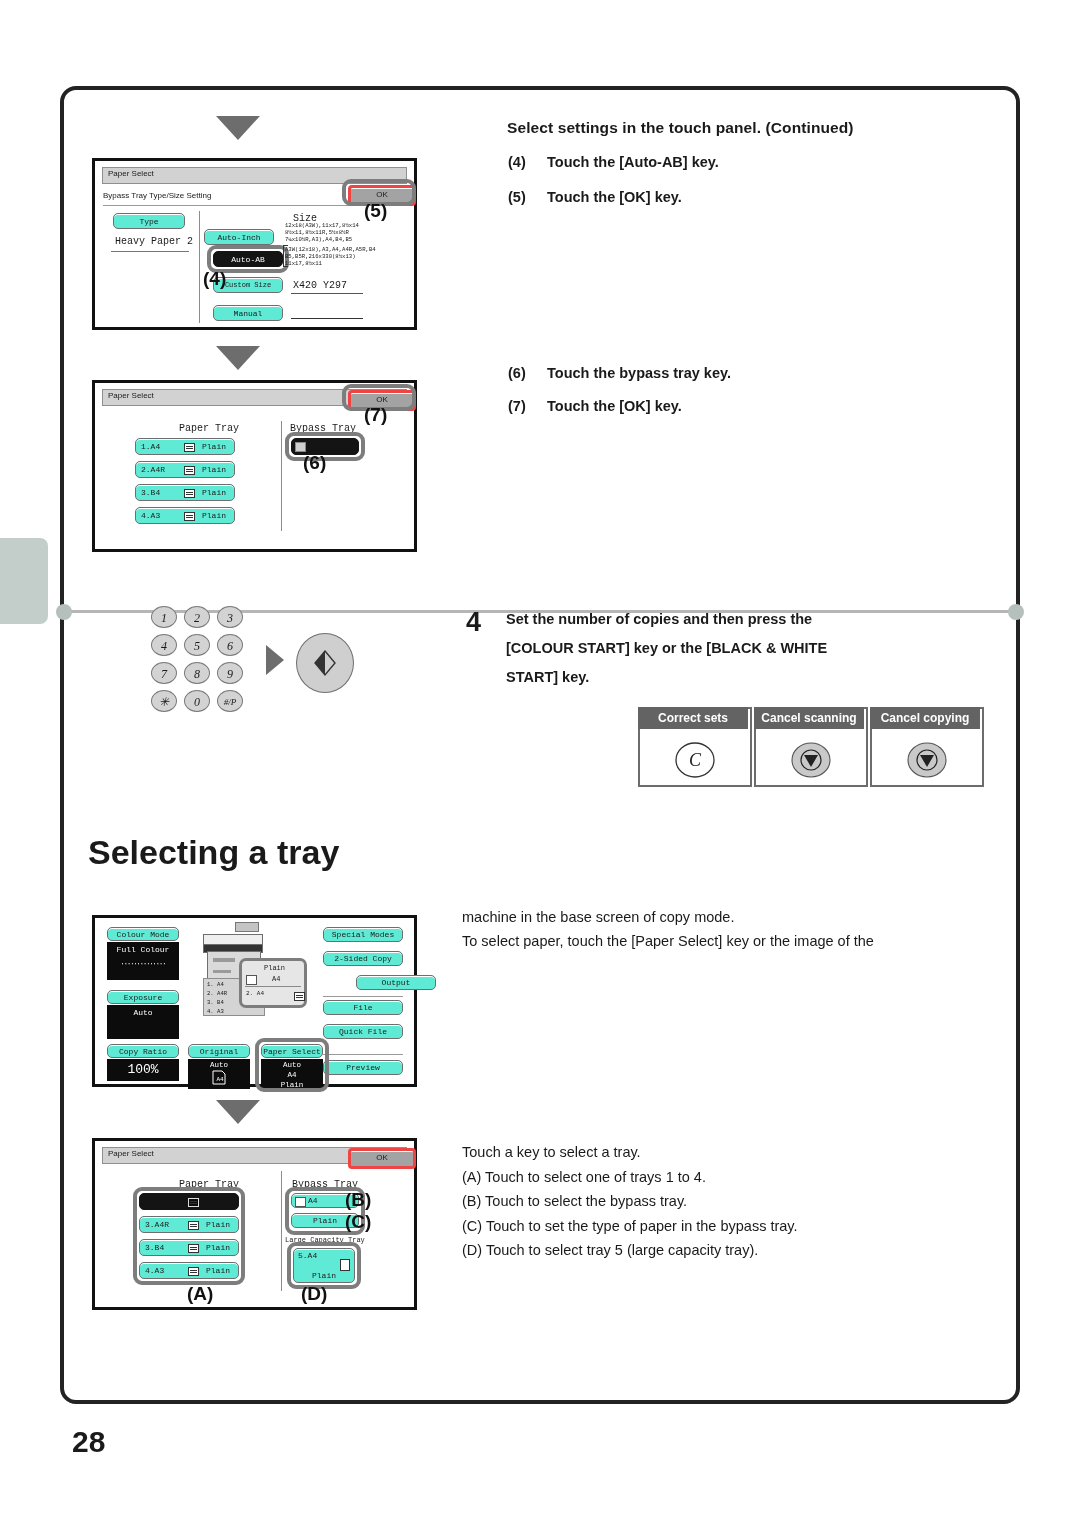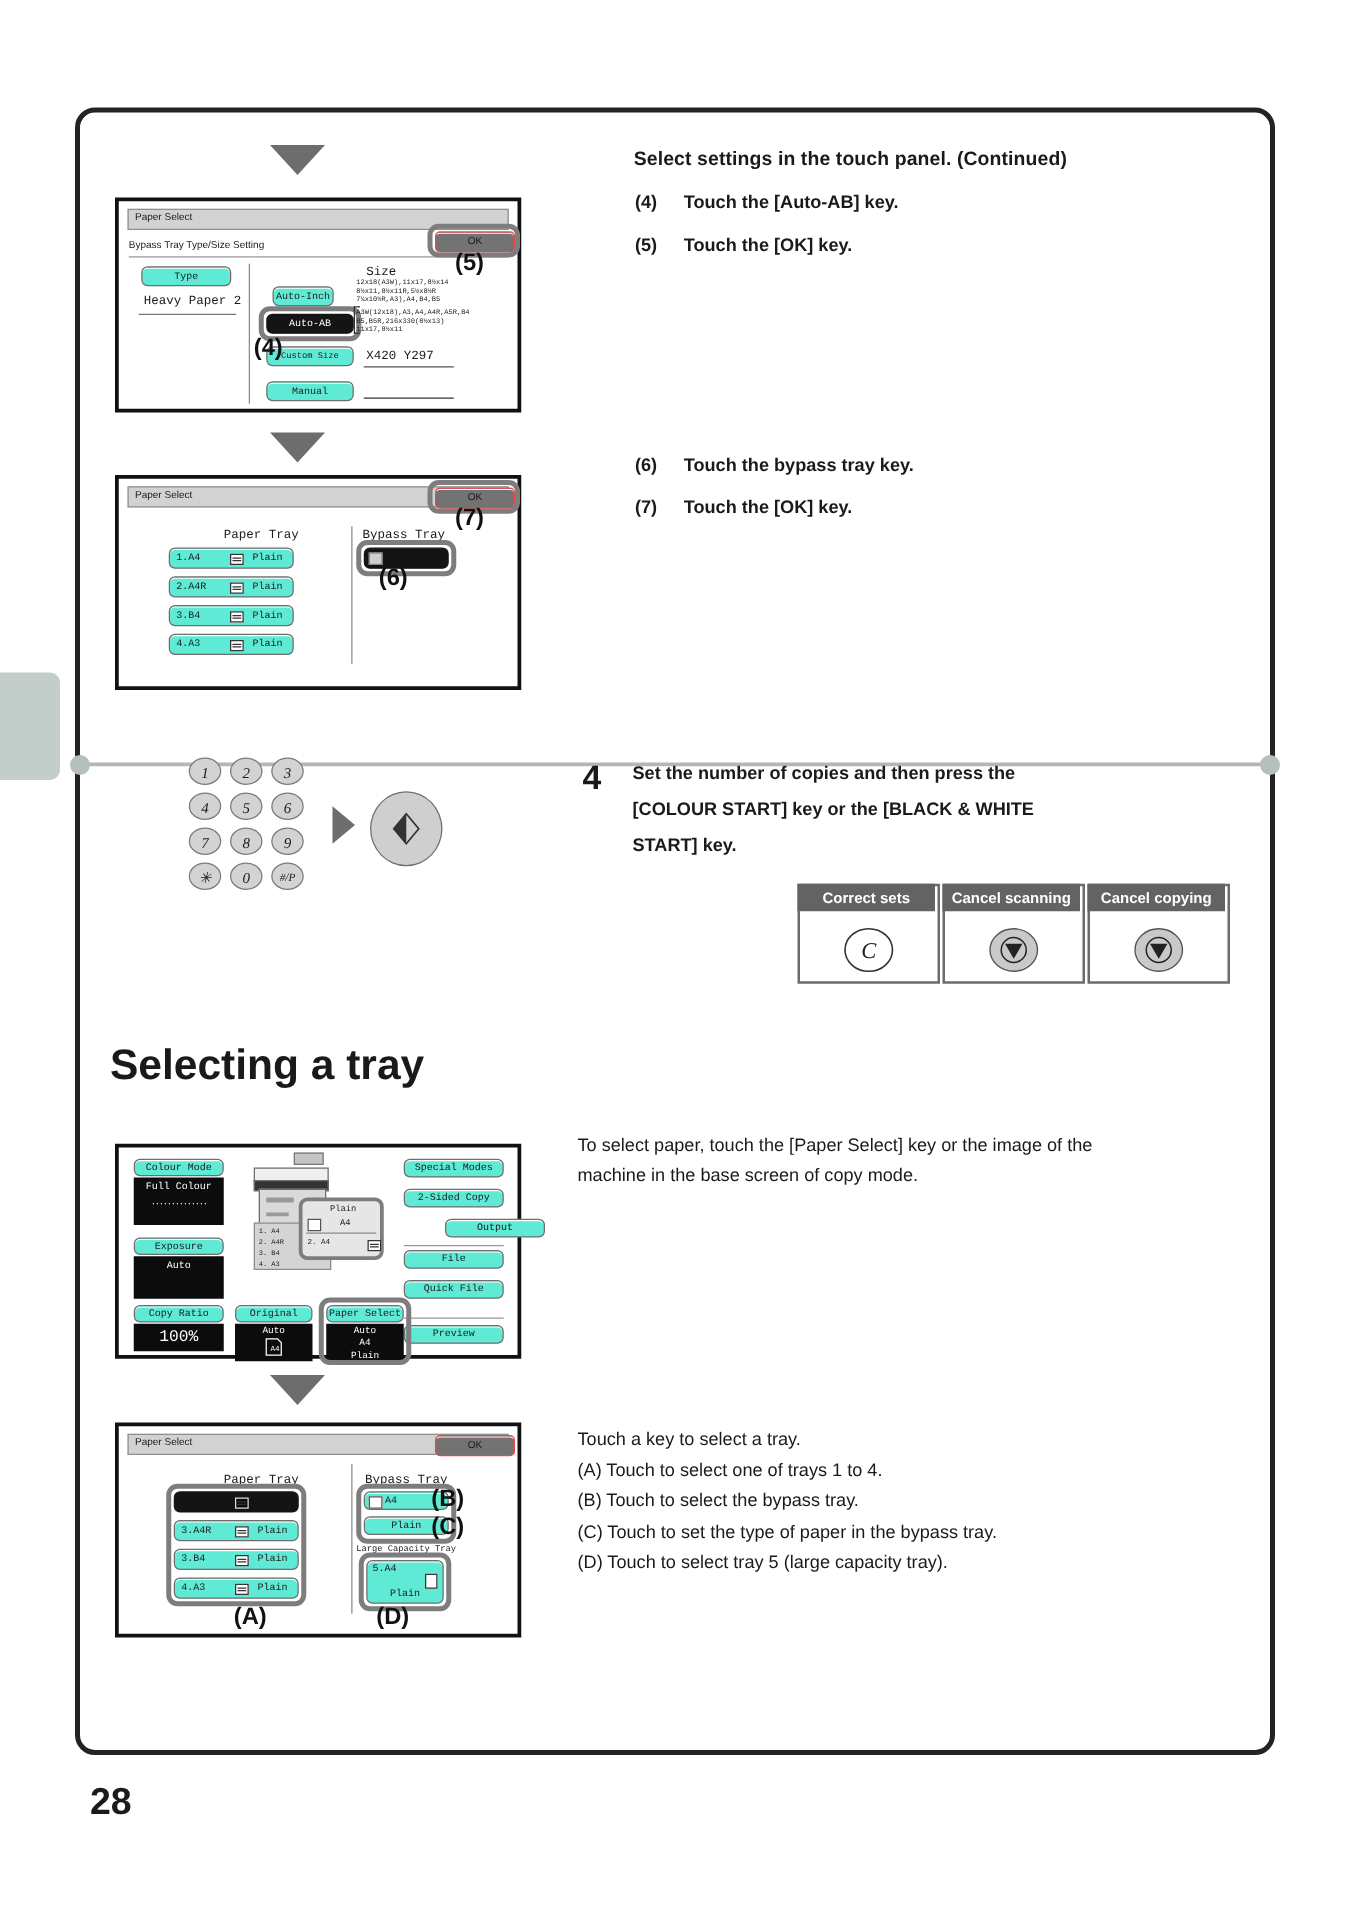--- a/index.html
+++ b/index.html
@@ -24,21 +24,21 @@
   
   .dl-arrow{width:0;height:0;border-left:22px solid transparent;border-right:22px solid transparent;
       border-top:24px solid #6d6d6d;position:absolute;}
 
   
   .screen{position:absolute;background:#fff;border:3px solid #111;box-sizing:border-box;}
   .scr-titlebar{position:absolute;left:7px;right:7px;top:6px;height:17px;background:#d2d2d2;
       border:1px solid #8f8f8f;box-sizing:border-box;}
   .scr-title{position:absolute;left:6px;top:2px;font-size:8px;}
   .scr-sub{position:absolute;left:8px;font-size:8px;}
-  .okbtn{position:absolute;background:#737373;border:1px solid #ef4444;border-radius:4px;
+  .okbtn{position:absolute;background:#a3a3a3;border:3px solid #ef4444;border-radius:4px;
       box-shadow:inset 0 1px 0 #fff;text-align:center;font-size:8px;line-height:13px;}
   .key{position:absolute;background:#5eead4;border:1px solid #6e6e6e;border-radius:5px;
       box-shadow:inset 0 1px 0 #ffffff;text-align:center;font-size:8px;
       font-family:"Liberation Mono", monospace;color:#1c1c1c;box-sizing:border-box;}
   .key.dark{background:#141414;color:#fff;border-color:#141414;box-shadow:none;}
   .plainlabel{position:absolute;font-size:10px;font-family:"Liberation Mono", monospace;}
   .hl{position:absolute;border:4px solid #7d7d7d;border-radius:9px;box-sizing:border-box;}
   .callout{position:absolute;font-size:19px;font-weight:bold;color:#111;}
   .trayicon{display:inline-block;width:9px;height:7px;border:1px solid #333;background:#fff;
       position:relative;vertical-align:middle;}
@@ -94,21 +94,21 @@
   <div class="okbtn" style="left:253px;top:24px;width:62px;height:15px;">OK</div>
   <div class="hl" style="left:247px;top:18px;width:74px;height:27px;"></div>
 
   <div class="key" style="left:18px;top:52px;width:72px;height:16px;line-height:15px;">Type</div>
   <div class="plainlabel" style="left:20px;top:75px;">Heavy Paper 2</div>
   <div style="position:absolute;left:16px;top:90px;width:78px;height:1px;background:#777;"></div>
   <div style="position:absolute;left:104px;top:50px;width:1px;height:112px;background:#8c8c8c;"></div>
 
   <div class="plainlabel" style="left:198px;top:52px;">Size</div>
 
-  <div class="key" style="left:123px;top:68px;width:49px;height:16px;line-height:15px;">Auto-Inch</div>
+  <div class="key" style="left:109px;top:68px;width:70px;height:16px;line-height:15px;">Auto-Inch</div>
 
   <div class="key dark" style="left:118px;top:90px;width:70px;height:16px;line-height:15px;">Auto-AB</div>
   <div class="hl" style="left:112px;top:84px;width:82px;height:28px;"></div>
 
   <div class="key" style="left:118px;top:116px;width:70px;height:16px;line-height:15px;font-size:7px;">Custom Size</div>
   <div class="plainlabel" style="left:198px;top:119px;">X420 Y297</div>
   <div style="position:absolute;left:196px;top:132px;width:72px;height:1px;background:#555;"></div>
 
   <div class="key" style="left:118px;top:144px;width:70px;height:16px;line-height:15px;">Manual</div>
   <div style="position:absolute;left:196px;top:157px;width:72px;height:1px;background:#333;"></div>
@@ -318,22 +318,22 @@
   <div style="position:absolute;left:166px;top:141px;width:62px;height:30px;background:#0c0c0c;color:#fff;
        font-family:'Liberation Mono',monospace;font-size:7.5px;text-align:center;line-height:10px;padding-top:1px;box-sizing:border-box;">
     <div>Auto</div>
     <div>A4</div>
     <div>Plain</div>
   </div>
   <div class="hl" style="left:160px;top:120px;width:74px;height:54px;"></div>
 </div>
 
 <div class="body-txt" style="left:462px;top:905px;width:540px;">
+  <div>machine in the base screen of copy mode.</div>
   <div>To select paper, touch the [Paper Select] key or the image of the</div>
-  <div>machine in the base screen of copy mode.</div>
 </div>
 
 <div class="dl-arrow" style="left:216px;top:1100px;"></div>
 
 <div class="screen" style="left:92px;top:1138px;width:325px;height:172px;">
 
   <div class="scr-titlebar"></div>
   <div class="scr-title" style="left:13px;top:8px;">Paper Select</div>
   <div class="okbtn" style="left:253px;top:7px;width:62px;height:15px;">OK</div>
 

